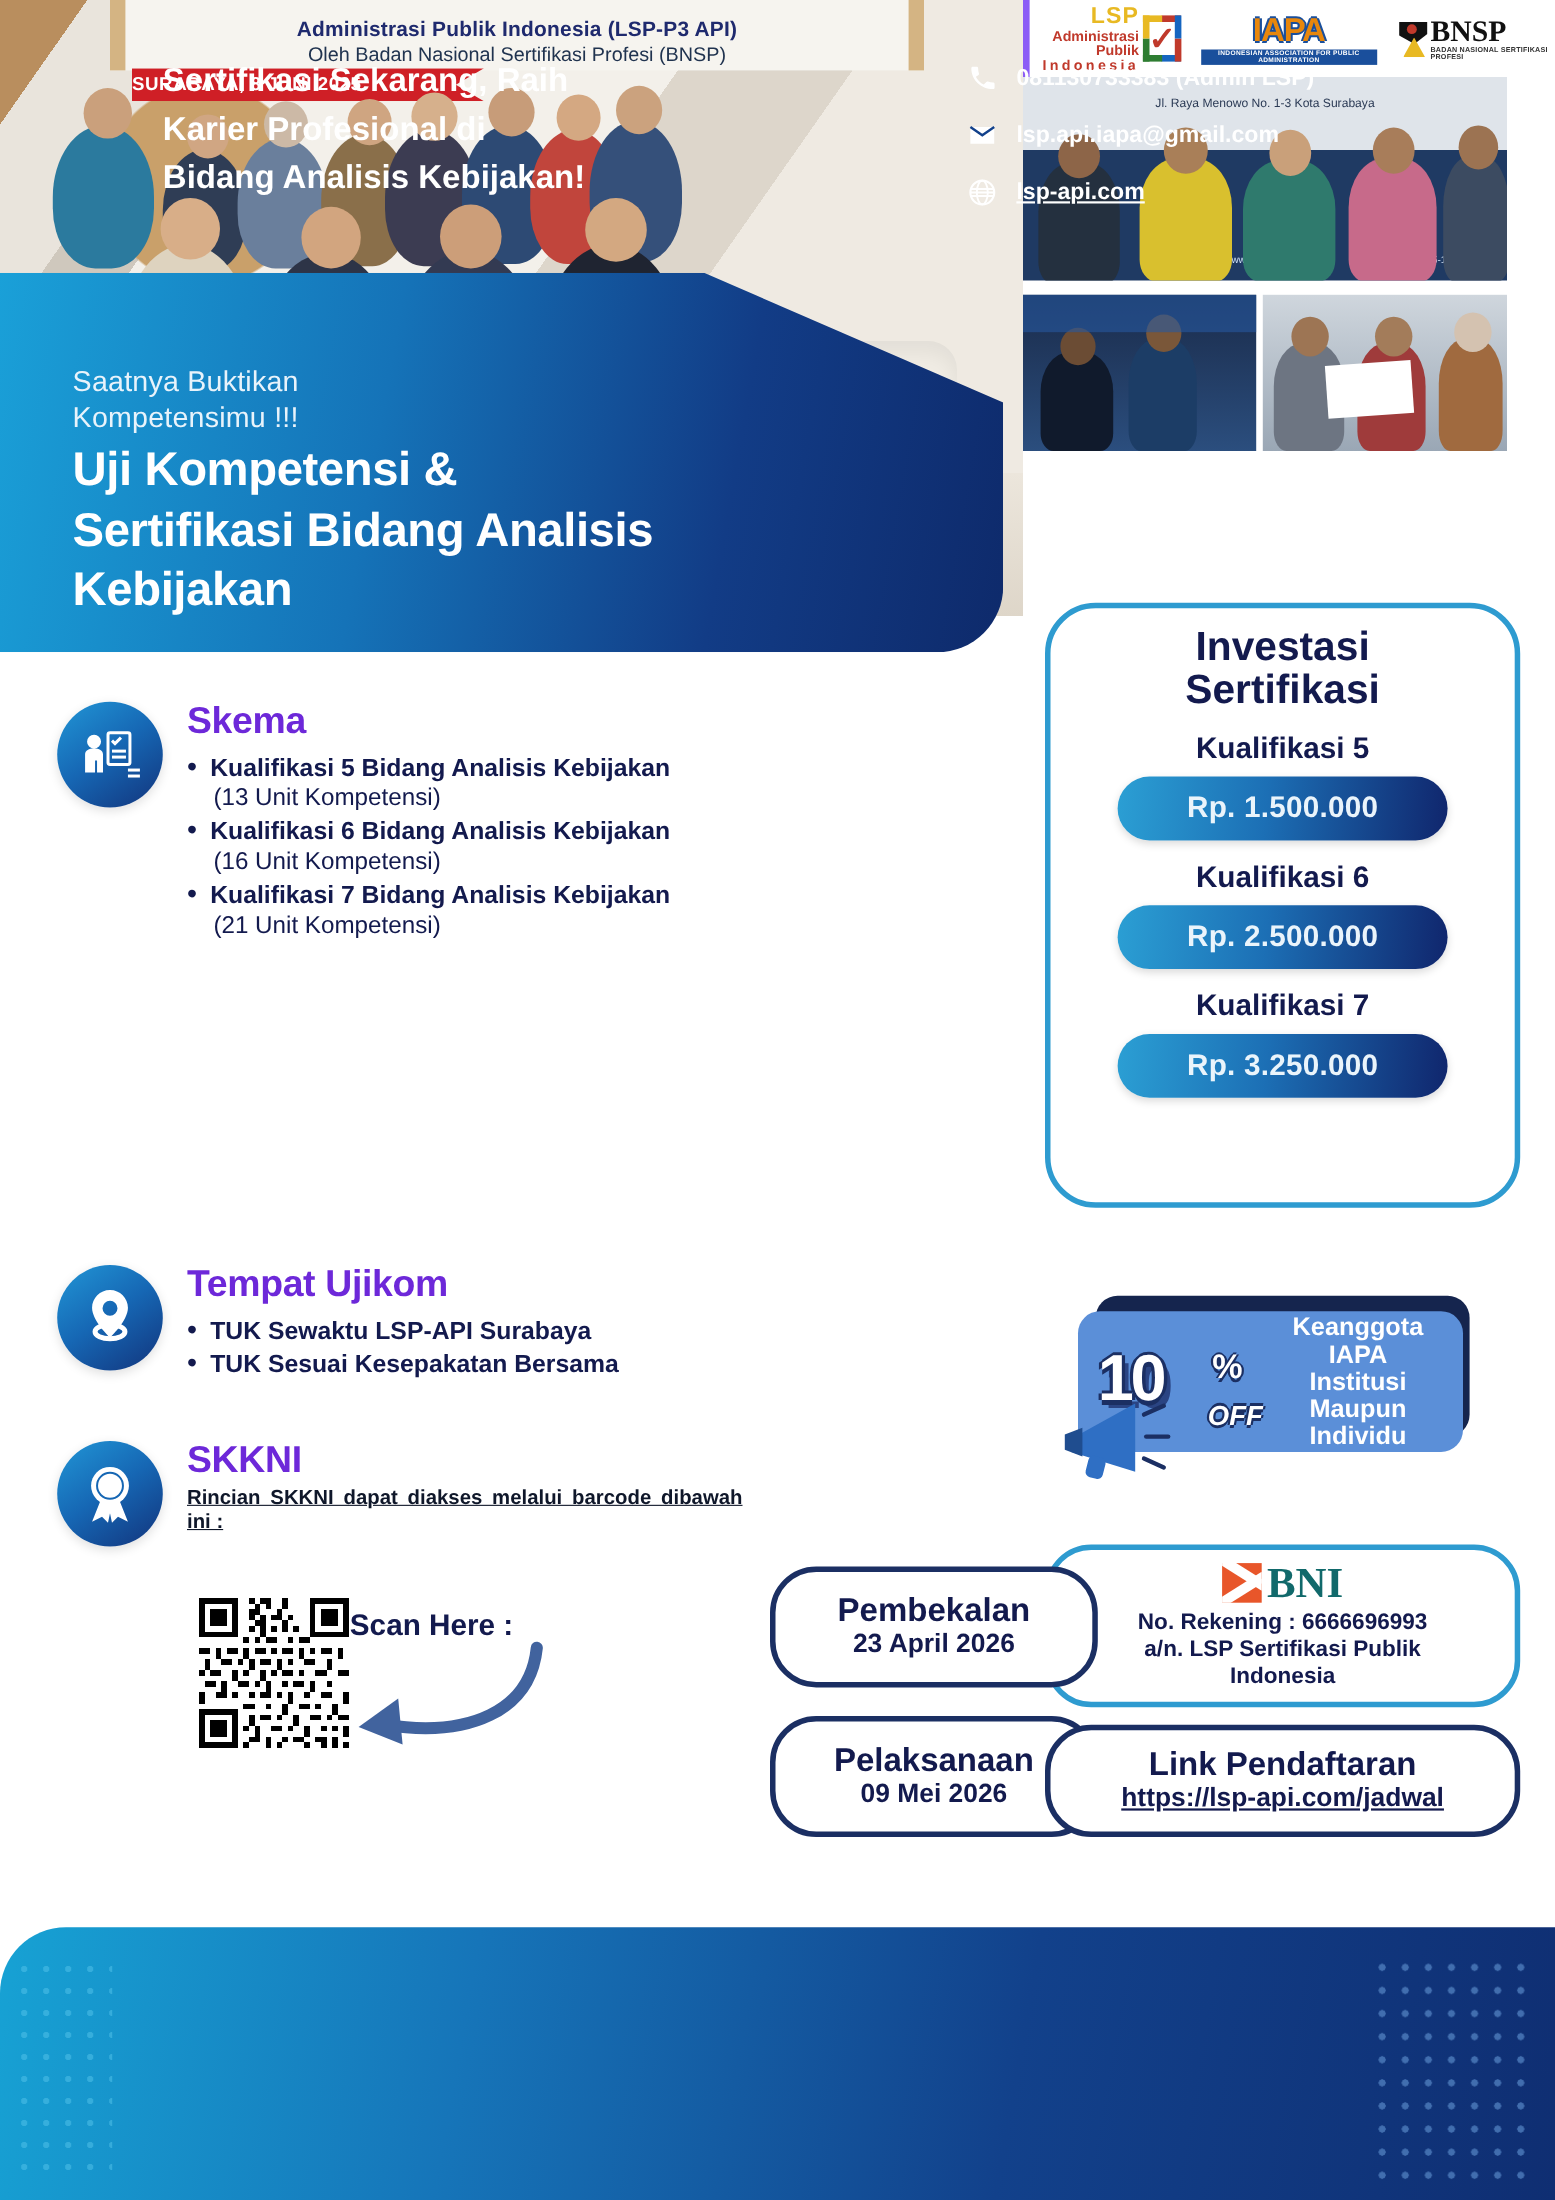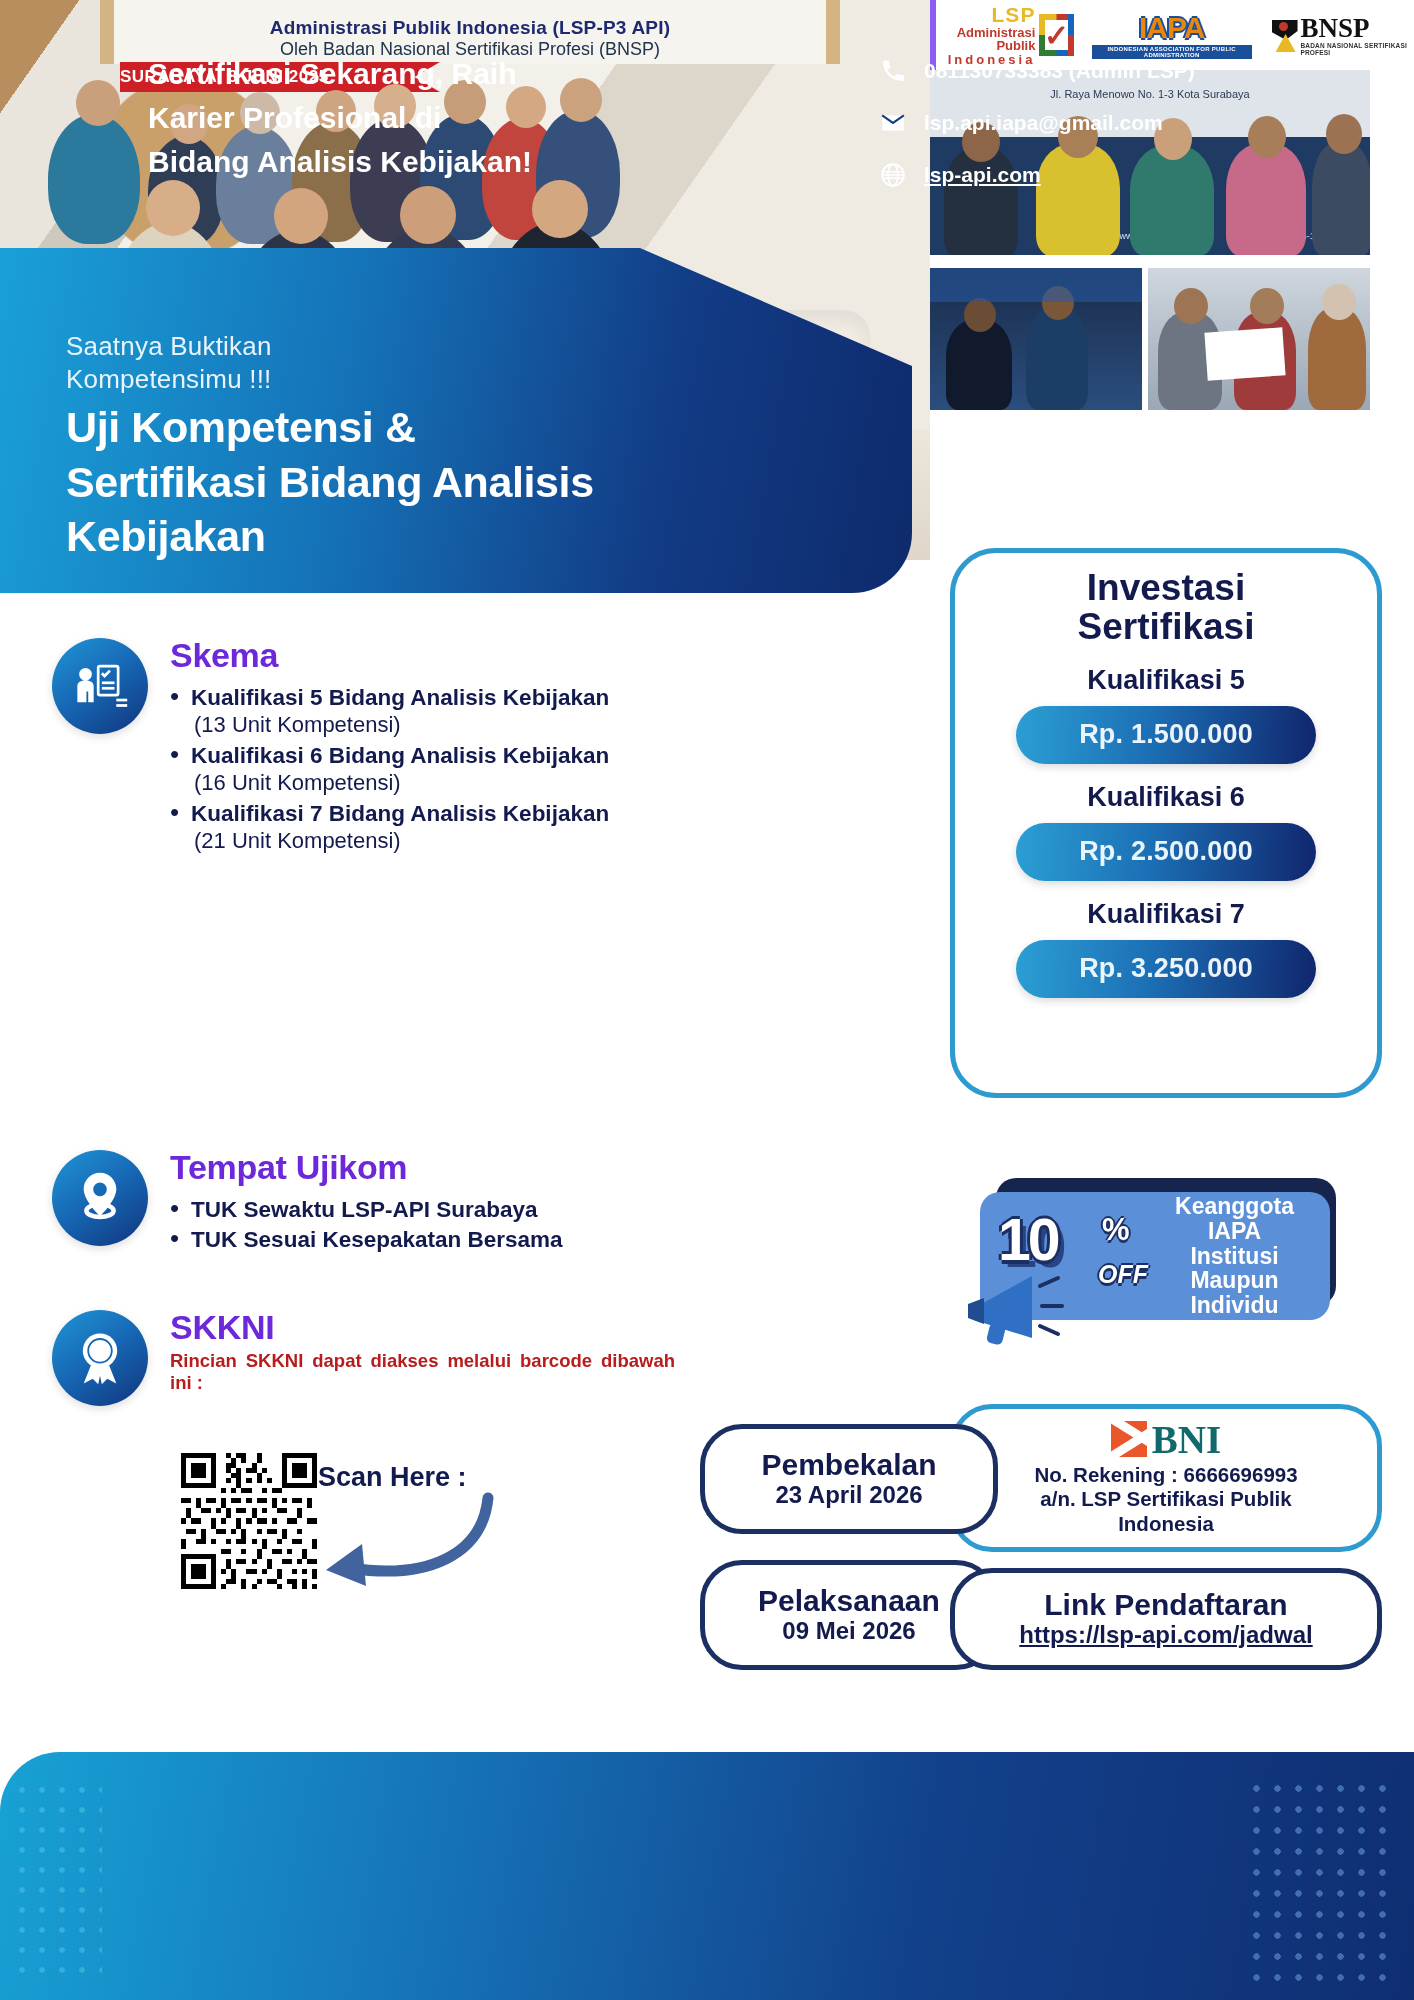--- a/index.html
+++ b/index.html
@@ -122,22 +122,22 @@
   }
   .circ svg { width:58px; height:58px; fill:#fff; }
   .blk h2 { font-size:34px; font-weight:800; color:#6d28d9; letter-spacing:-.3px; line-height:1.05; }
   .blk ul { list-style:none; margin-top:10px; }
   .blk li { margin-bottom:3px; }
   .bul { display:flex; gap:12px; align-items:flex-start; }
   .bul:before { content:"•"; color:#131a4e; font-size:26px; line-height:.95; }
   .bold-line { font-size:22.5px; font-weight:800; color:#131a4e; line-height:1.22; }
   .sub-line { font-size:22px; font-weight:400; color:#131a4e; line-height:1.25; margin-left:24px; }
 
-  .skkni-note { font-size:18.5px; font-weight:700; color:#b91c1c; line-height:1.2; text-align:justify;
-     width:505px; margin-top:4px; }
+  .skkni-note { font-size:18.5px; font-weight:700; color:#0f172a; line-height:1.2; text-align:justify;
+     width:505px; margin-top:4px;text-decoration:underline; }
 
   
   .qrwrap { position:absolute; left:176px; top:1448px; }
   .qr { width:146px; height:146px; background:#fff; display:block; }
   .scanhere { position:absolute; left:318px; top:1462px; font-size:27px; font-weight:800; color:#131a4e; }
   .arrow { position:absolute; left:306px; top:1484px; width:190px; height:110px; }
 
   
   .invest {
     position:absolute; left:950px; top:548px; width:432px; height:550px;
@@ -151,21 +151,21 @@
     display:flex; align-items:center; justify-content:center;
     color:#eaf4fb; font-size:27px; font-weight:800; letter-spacing:.2px;
     box-shadow:0 3px 8px rgba(0,0,0,.15);
   }
 
   
   .disc-shadow { position:absolute; left:996px; top:1178px; width:340px; height:128px; background:#15254e; border-radius:20px; }
   .disc { position:absolute; left:980px; top:1192px; width:350px; height:128px; background:#5b8fd8; border-radius:20px;
           display:flex; align-items:center; }
   .disc-text { margin-left:172px; text-align:center; color:#fff; font-size:23px; font-weight:800; line-height:1.07; width:165px; }
-  .ten { position:absolute; left:18px; top:14px; width:160px; height:104px; }
+  .ten { position:absolute; left:18px; top:27px; width:160px; height:104px; }
   .ten .num { font-size:59px; font-weight:900; color:#fff; letter-spacing:-3px;
     text-shadow:-3px 0 0 #1b2f63, 3px 0 0 #1b2f63, 0 -3px 0 #1b2f63, 0 4px 0 #1b2f63, 6px 7px 0 #2a4483; }
   .ten .pc { position:absolute; left:104px; top:6px; font-size:31px; font-weight:900; color:#fff;
     text-shadow:-2px 0 0 #1b2f63, 2px 0 0 #1b2f63, 0 -2px 0 #1b2f63, 0 3px 0 #1b2f63; }
   .ten .off { position:absolute; left:100px; top:54px; font-size:25px; font-weight:900; color:#fff; font-style:italic;
     text-shadow:-2px 0 0 #1b2f63, 2px 0 0 #1b2f63, 0 -2px 0 #1b2f63, 0 3px 0 #1b2f63; }
   .megaphone { position:absolute; left:962px; top:1268px; width:110px; height:78px; }
 
   
   .rbox { position:absolute; border:5px solid; border-radius:42px; background:#fff;

